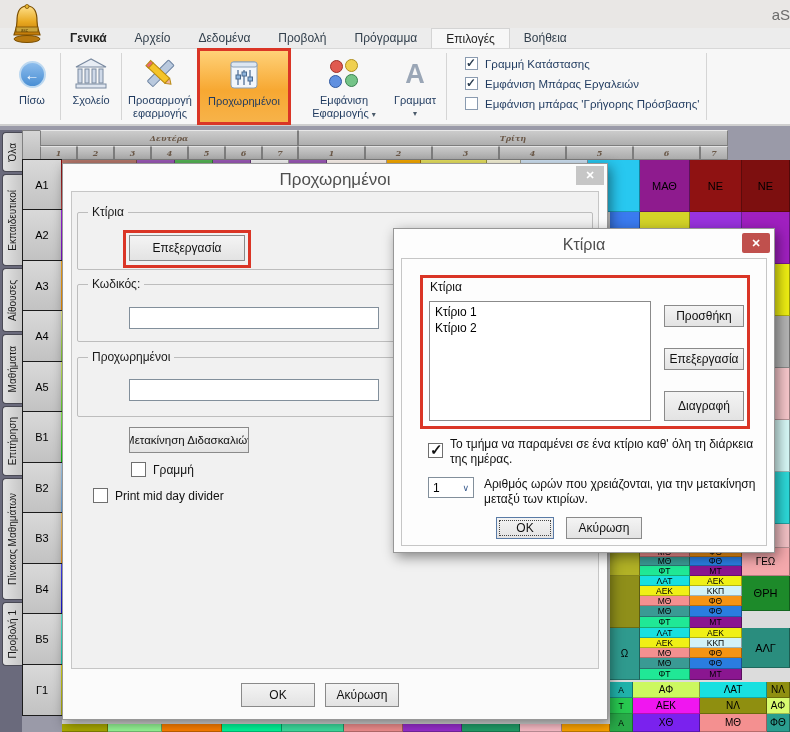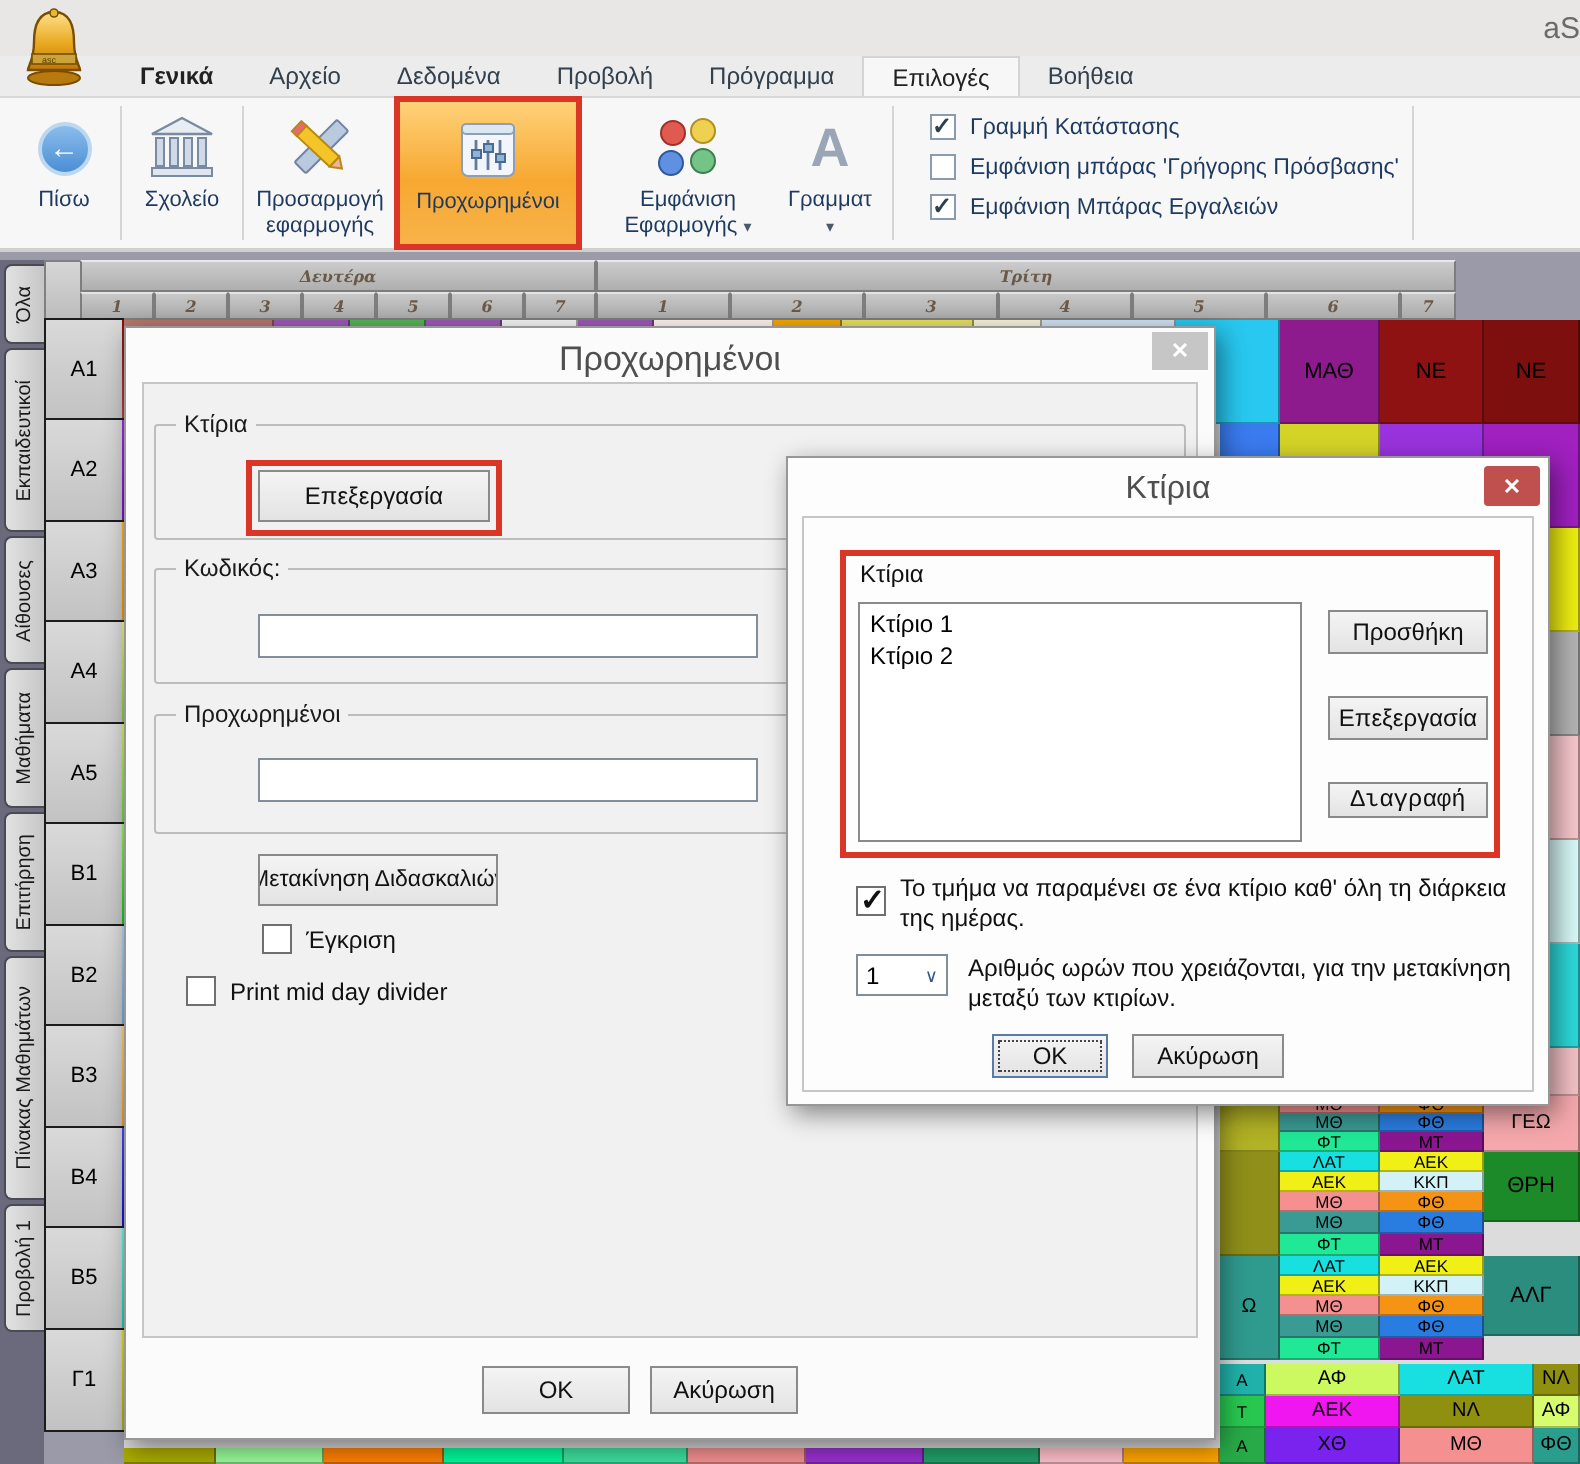--- a/index.html
+++ b/index.html
@@ -206,27 +206,27 @@
     </div>
     <div class="vsep"></div>
     <div class="cbgroup">
 
         <div class="cbrow">
           <span class="cb on"></span>
           <span class="cblabel">Γραμμή Κατάστασης</span>
         </div>
 
         <div class="cbrow">
+          <span class="cb on"></span>
+          <span class="cblabel">Εμφάνιση Μπάρας Εργαλειών</span>
+        </div>
+
+        <div class="cbrow">
           <span class="cb"></span>
           <span class="cblabel">Εμφάνιση μπάρας 'Γρήγορης Πρόσβασης'</span>
-        </div>
-
-        <div class="cbrow">
-          <span class="cb on"></span>
-          <span class="cblabel">Εμφάνιση Μπάρας Εργαλειών</span>
         </div>
       </div>
     <div class="vsep" style="margin-left:6px"></div>
   </div>
 
   <div class="tt">
     <div class="sidetabs">
 
     <div class="stab" style="height: 40px;">
         <span>Όλα</span>
@@ -422,21 +422,21 @@
     <input class="tinput" style="left: 66px; top: 143px; width: 250px;" value="">
 
     <div class="group" style="left:14px; top:193px; width:516px; height:60px;">
       <label>Προχωρημένοι</label>
     </div>
     <input class="tinput" style="left: 66px; top: 215px; width: 250px;" value="">
 
     <button class="btn" style="left:66px; top:263px; width:120px; height:26px; font-size:11.5px;">Μετακίνηση Διδασκαλιών</button>
 
     <span class="cb15" style="left:68px; top:298px;"></span>
-    <span class="dtext" style="left:90px; top:299px;">Έγκριση</span>
+    <span class="dtext" style="left:90px; top:299px;">Γραμμή</span>
 
     <span class="cb15" style="left:30px; top:324px;"></span>
     <span class="dtext" style="left:52px; top:325px;">Print mid day divider</span>
 
     <button class="btn" style="left:178px; top:519px; width:74px; height:24px;">OK</button>
     <button class="btn" style="left:262px; top:519px; width:74px; height:24px;">Ακύρωση</button>
   </div>
 
   <div class="dlg" style="left:393px; top:228px; width:382px; height:325px; z-index:20; background:#fdfdfd;">
     <div class="dlg-title" style="top:7px; font-size:16px;">Κτίρια</div>
@@ -447,21 +447,21 @@
     <span class="dtext" style="left:36px; top:51px;">Κτίρια</span>
 
     <div class="listbox" style="left:35px; top:72px; width:222px; height:120px;">
 
     <div class="li">Κτίριο 1</div>
         <div class="li">Κτίριο 2</div>
       </div>
 
     <button class="btn" style="left:270px; top:76px; width:80px; height:22px;">Προσθήκη</button>
     <button class="btn" style="left:270px; top:119px; width:80px; height:22px;">Επεξεργασία</button>
-    <button class="btn" style="left:270px; top:162px; width:80px; height:18px;font-family:Liberation Mono, monospace;">Διαγραφή</button>
+    <button class="btn" style="left:270px; top:162px; width:80px; height:30px;">Διαγραφή</button>
 
     <span class="cb15 on" style="left:34px; top:214px;"></span>
     <span class="dtext" style="left:56px; top:208px; width:304px;">Το τμήμα να παραμένει σε ένα κτίριο καθ' όλη τη διάρκεια της ημέρας.</span>
 
     <div class="select" style="left:34px; top:248px; width:46px; height:21px;">
       <span>1</span>
       <span class="chev">∨</span>
     </div>
     <span class="dtext" style="left:90px; top:248px; width:278px;">Αριθμός ωρών που χρειάζονται, για την μετακίνηση μεταξύ των κτιρίων.</span>
 

